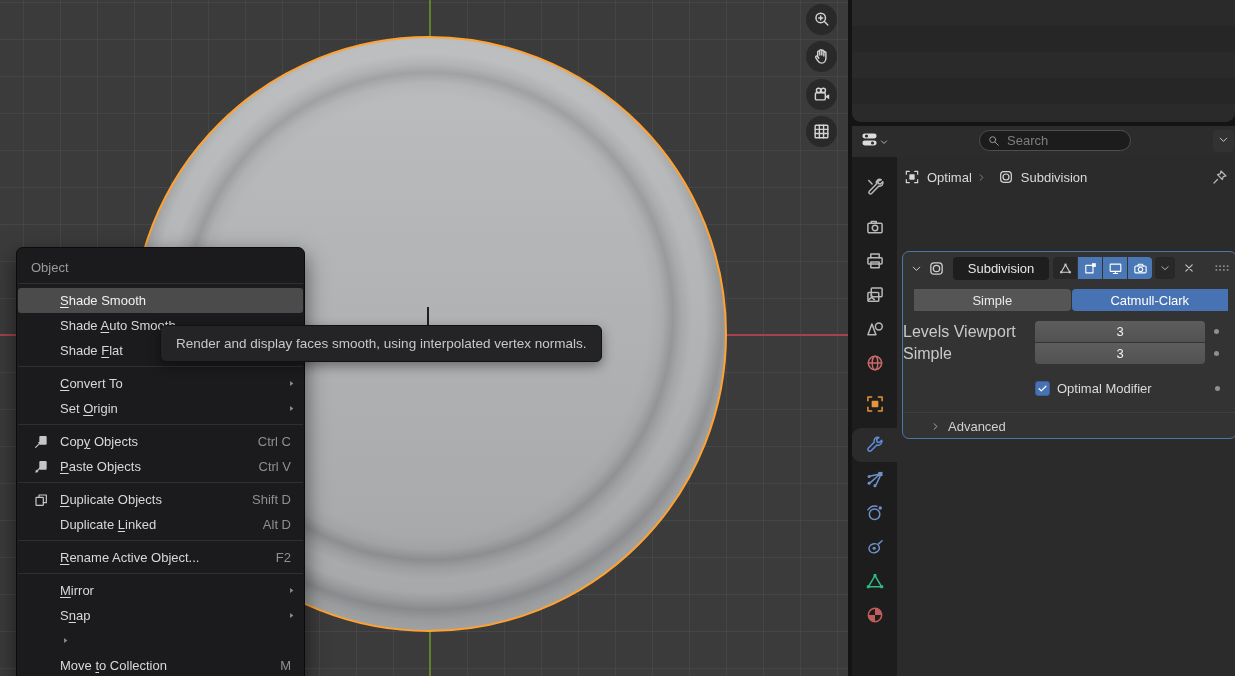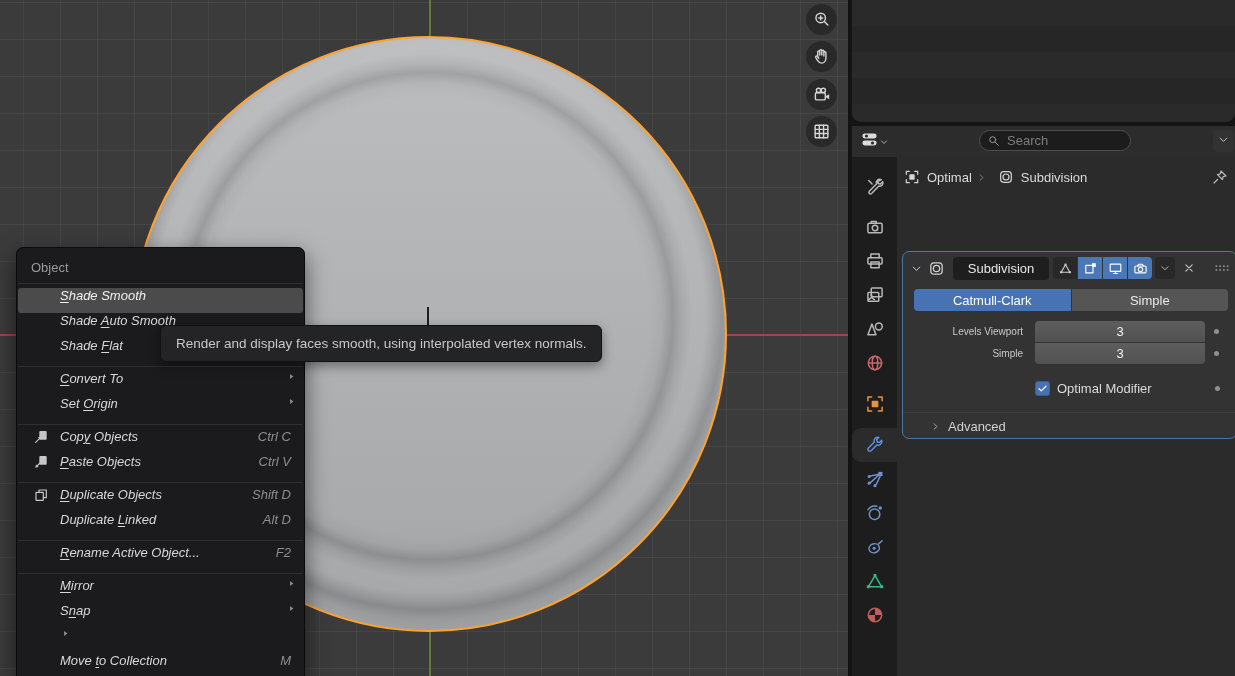--- a/index.html
+++ b/index.html
@@ -29,22 +29,22 @@
   .gizmo{left:806px;width:31px;height:31px;border-radius:50%;z-index:5;
     background:rgba(39,39,39,0.85);color:#d4d4d4;
     display:flex;align-items:center;justify-content:center;cursor:pointer;}
   
   #context-menu{left:16px;top:247px;width:289px;z-index:50;
     background:#1b1b1d;border:1px solid #0b0b0b;border-radius:7px 7px 0 0;
     box-shadow:0 8px 22px rgba(0,0,0,0.55);padding-top:8px;box-sizing:border-box;
     font-size:13px;color:#d8d8d8;}
   .menu-title{height:24px;line-height:24px;padding-left:14px;color:#9a9a9a;}
   .menu-sep{height:1px;background:#2f2f2f;margin:3px 1px 4px 1px;}
-  .menu-item{height:25px;display:flex;align-items:flex-start;cursor:pointer;
-    border-radius:3px;margin:0 1px;font-style:italic;}
+  .menu-item{height:25px;display:flex;align-items:center;cursor:pointer;
+    border-radius:3px;margin:0 1px;}
   .menu-item.hl{background:#4b4b4b;color:#f1f1f1;}
   .mi-icon{width:18px;margin:0 10px 0 14px;display:flex;align-items:center;
     justify-content:center;color:#c6c6c6;flex:0 0 18px;}
   .mi-label{flex:1;white-space:nowrap;}
   .mi-label u{text-decoration:underline;text-underline-offset:2px;}
   .mi-short{color:#8f8f8f;margin-right:12px;}
   .mi-arrow{color:#8f8f8f;margin-right:6px;display:flex;align-items:center;}
   
   #tooltip{left:160px;top:325px;height:35px;z-index:60;display:flex;align-items:center;
     background:#242426;border:1px solid #121212;border-radius:6px;padding:0 15px;
@@ -92,21 +92,21 @@
   #extras{margin-left:3px;width:20px;height:22px;background:#282828;border-radius:4px;
     color:#c9c9c9;display:flex;align-items:center;justify-content:center;cursor:pointer;}
   #mod-close{margin-left:7px;color:#c9c9c9;display:flex;cursor:pointer;}
   #grip{margin-left:auto;margin-right:5px;color:#8f8f8f;display:flex;cursor:grab;}
   #type-row{left:11px;top:37px;width:314px;height:22px;display:flex;gap:1px;}
   .seg{flex:1;display:flex;align-items:center;justify-content:center;font-size:13px;cursor:pointer;}
   .seg.sel{background:#4772b3;color:#ffffff;border-radius:4px 0 0 4px;}
   .seg.unsel{background:#555555;color:#e9e9e9;border-radius:0 4px 4px 0;}
   #fields{left:0;top:69px;width:100%;}
   .frow{display:flex;align-items:center;height:21px;margin-bottom:1px;}
-  .flabel{width:120px;text-align:right;color:#c9c9c9;font-size:10px;}
+  .flabel{width:120px;color:#c9c9c9;font-size:16px;}
   .fval{margin-left:12px;width:170px;height:21px;color:#f1f1f1;font-size:13px;
     background:linear-gradient(180deg,#5d5d5d,#525252);display:flex;align-items:center;
     justify-content:center;cursor:ew-resize;}
   .fval.top{border-radius:4px 4px 0 0;}
   .fval.bot{border-radius:0 0 4px 4px;}
   .dot{width:5px;height:5px;border-radius:50%;background:#8f8f8f;margin-left:9px;cursor:pointer;}
   #check-row{left:0;top:128px;width:100%;height:17px;display:flex;align-items:center;}
   #checkbox{margin-left:132px;width:15px;height:15px;background:#4772b3;border:1px solid #3a5f96;
     border-radius:3px;color:#fff;display:flex;align-items:center;justify-content:center;
     box-sizing:border-box;cursor:pointer;}
@@ -540,22 +540,22 @@
                 <circle cx="4.5" cy="14.5" r="1.3"></circle>
                 <circle cx="9.5" cy="14.5" r="1.3"></circle>
                 <circle cx="14.5" cy="14.5" r="1.3"></circle>
                 <circle cx="19.5" cy="14.5" r="1.3"></circle>
               </g>
             </svg>
           </span>
       </div>
 
       <div id="type-row" class="abs">
+          <div class="seg unsel">Simple</div>
           <div class="seg sel">Catmull-Clark</div>
-          <div class="seg unsel">Simple</div>
         </div>
 
       <div id="fields" class="abs">
           <div class="frow">
             <div class="flabel">Levels Viewport</div>
             <div class="fval top">3</div>
             <div class="dot"></div>
           </div>
           <div class="frow">
             <div class="flabel">Simple</div>

